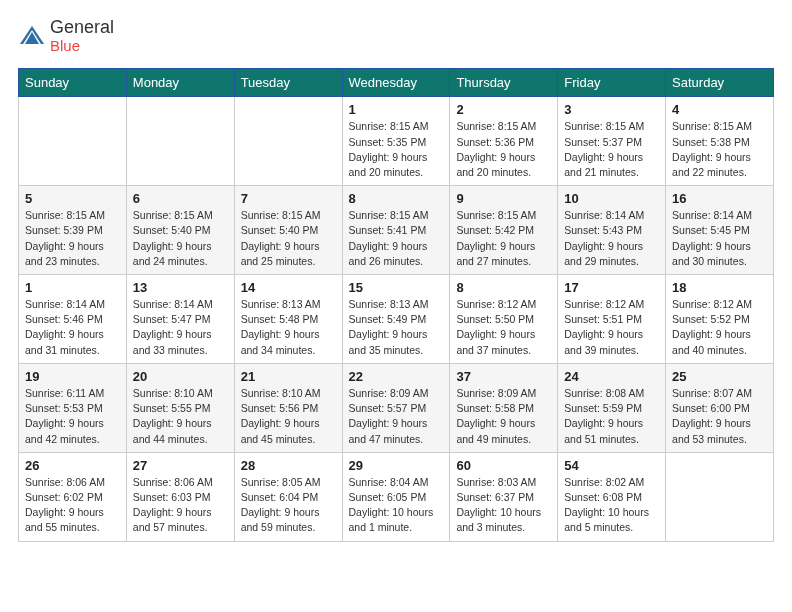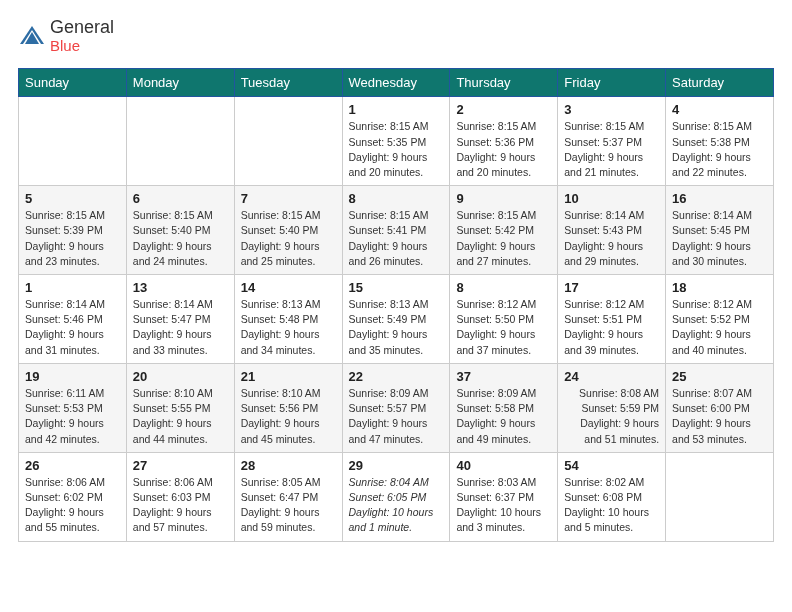--- a/index.html
+++ b/index.html
@@ -301,21 +301,21 @@
           </td>
           <td>
             <div class="day-num">37</div>
             <div class="day-info" style="white-space: pre-line;">Sunrise: 8:09 AM
 Sunset: 5:58 PM
 Daylight: 9 hours
 and 49 minutes.</div>
           </td>
           <td>
             <div class="day-num">24</div>
-            <div class="day-info" style="white-space: pre-line; text-align: right;">Sunrise: 8:08 AM
+            <div class="day-info" style="white-space: pre-line;">Sunrise: 8:08 AM
 Sunset: 5:59 PM
 Daylight: 9 hours
 and 51 minutes.</div>
           </td>
           <td>
             <div class="day-num">25</div>
             <div class="day-info" style="white-space: pre-line;">Sunrise: 8:07 AM
 Sunset: 6:00 PM
 Daylight: 9 hours
 and 53 minutes.</div>
@@ -332,33 +332,33 @@
           <td>
             <div class="day-num">27</div>
             <div class="day-info" style="white-space: pre-line;">Sunrise: 8:06 AM
 Sunset: 6:03 PM
 Daylight: 9 hours
 and 57 minutes.</div>
           </td>
           <td>
             <div class="day-num">28</div>
             <div class="day-info" style="white-space: pre-line;">Sunrise: 8:05 AM
-Sunset: 6:47 PM
+Sunset: 6:04 PM
 Daylight: 9 hours
 and 59 minutes.</div>
           </td>
           <td>
             <div class="day-num">29</div>
-            <div class="day-info" style="white-space: pre-line; font-style: italic;">Sunrise: 8:04 AM
+            <div class="day-info" style="white-space: pre-line;">Sunrise: 8:04 AM
 Sunset: 6:05 PM
 Daylight: 10 hours
 and 1 minute.</div>
           </td>
           <td>
-            <div class="day-num">40</div>
+            <div class="day-num">60</div>
             <div class="day-info" style="white-space: pre-line;">Sunrise: 8:03 AM
 Sunset: 6:37 PM
 Daylight: 10 hours
 and 3 minutes.</div>
           </td>
           <td>
             <div class="day-num">54</div>
             <div class="day-info" style="white-space: pre-line;">Sunrise: 8:02 AM
 Sunset: 6:08 PM
 Daylight: 10 hours

